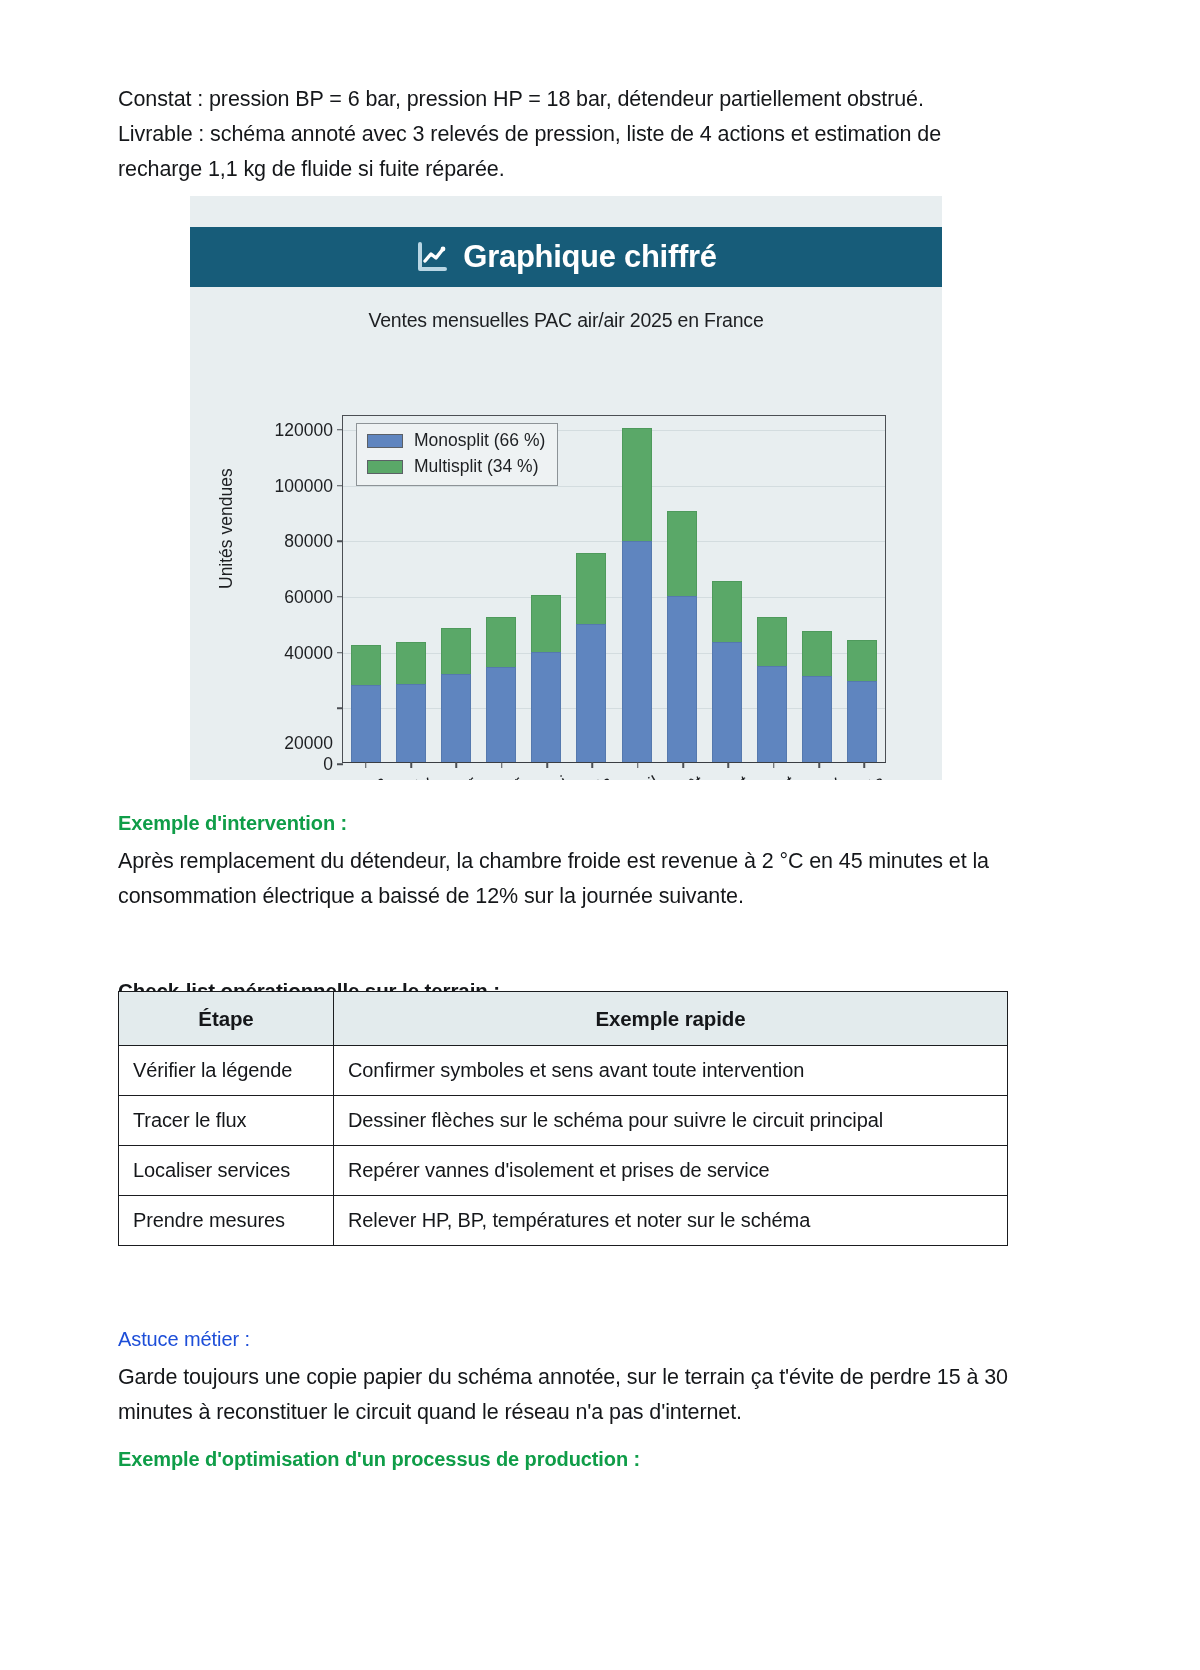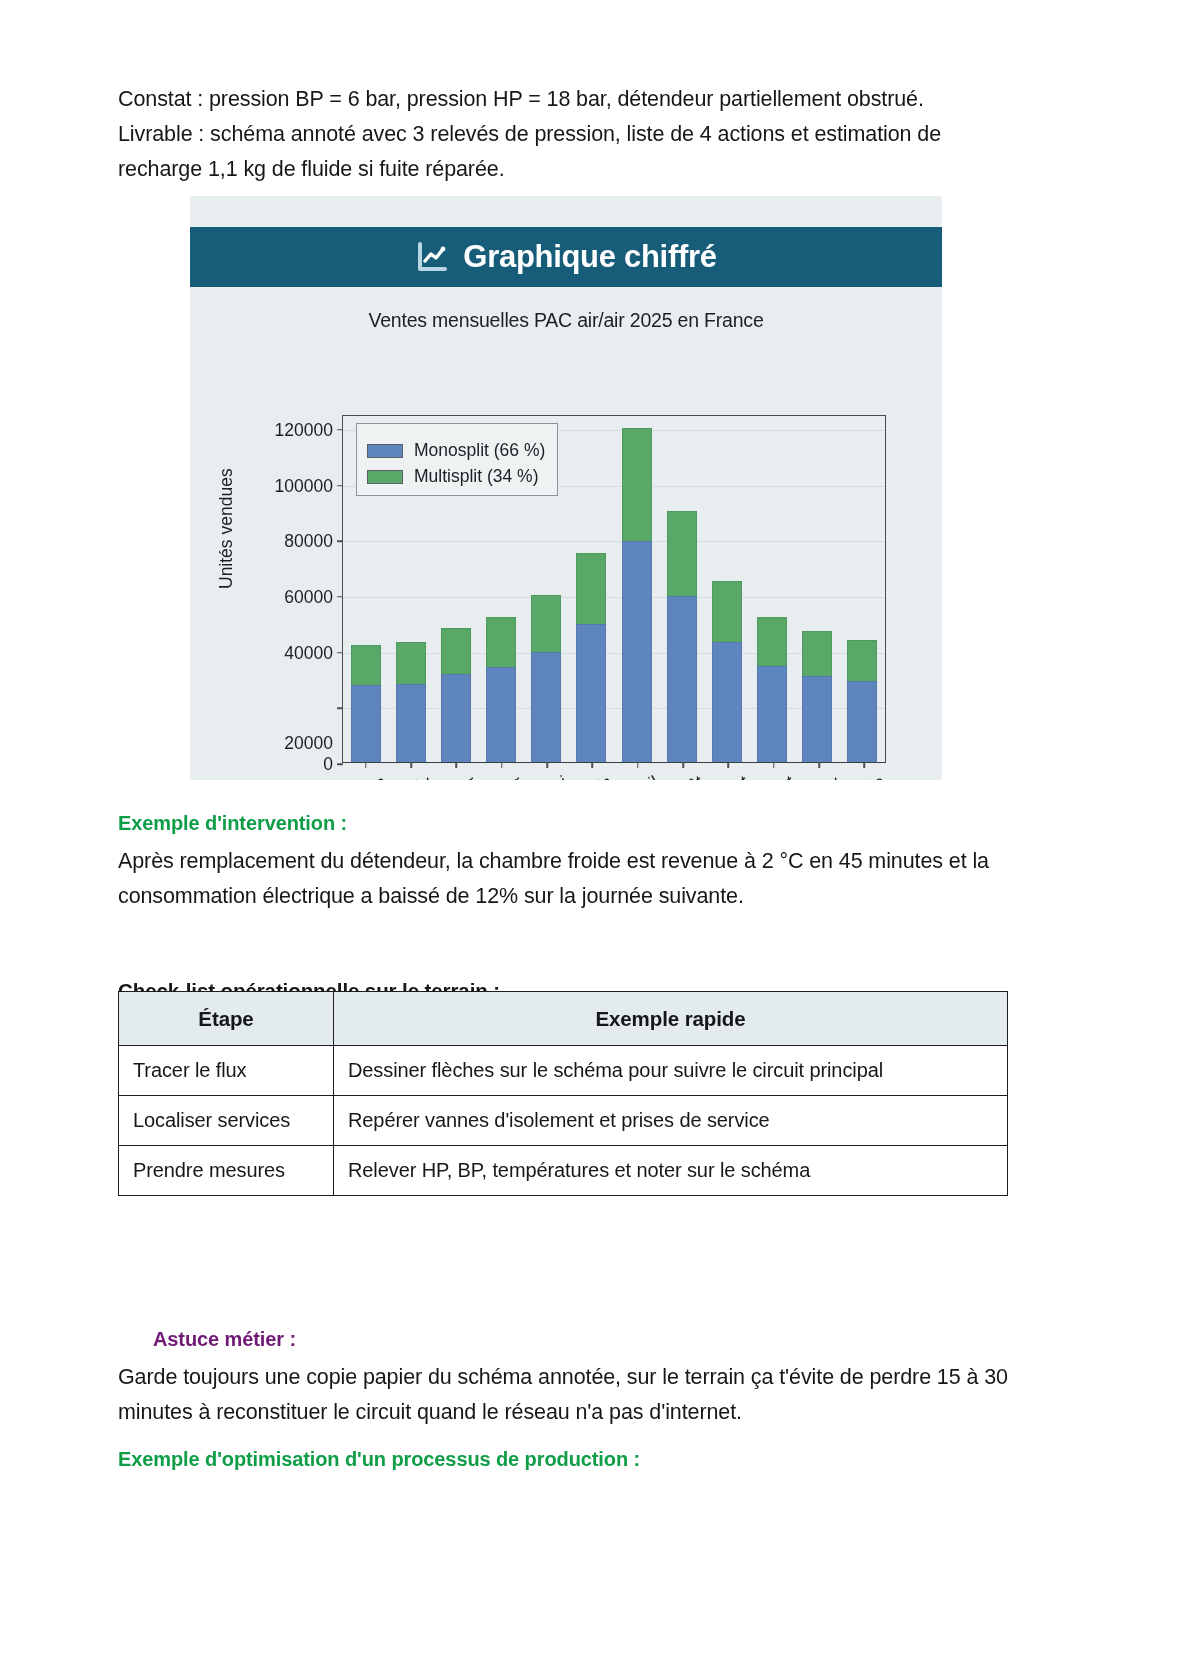--- a/index.html
+++ b/index.html
@@ -170,21 +170,21 @@
     font-size: 17.5px;
     color: #1d1f22;
   }
   
   #legend {
     position: absolute;
     left: 166px;
     top: 136px;
     background: #eef2f3;
     border: 1px solid #8d9397;
-    padding: 16px 12px 8px 10px;
+    padding: 6px 12px 8px 10px;
     display: flex;
     flex-direction: column;
     gap: 5px;
   }
   .legend-row {
     display: flex;
     align-items: center;
     gap: 11px;
   }
   .legend-swatch {
@@ -205,25 +205,24 @@
     letter-spacing: -0.1px;
   }
   .heading-dark {
     color: #15171a;
     font-size: 20.5px;
     font-weight: bold;
     letter-spacing: -0.1px;
     margin-top: 46px;
   }
   .heading-orange {
-    color: #701a75;
+    color: #1d4ed8;
     font-size: 20px;
-    font-weight: bold;
+    font-weight: normal;
     letter-spacing: -0.1px;
-    margin-left: 35px;
   }
   #section-intervention { position: absolute; left: 118px; top: 812px; width: 890px; }
   #section-intervention .para { margin-top: 9px; }
   #checklist-heading { position: absolute; left: 118px; top: 933px; }
   
   #checklist-table {
     position: absolute;
     left: 118px;
     top: 991px;
     width: 890px;
@@ -413,20 +412,24 @@
 
   <table id="checklist-table">
     <thead>
       <tr>
         <th class="col-etape">Étape</th>
         <th>Exemple rapide</th>
       </tr>
     </thead>
     <tbody id="checklist-body">
         <tr>
+          <td class="col-etape">Vérifier la légende</td>
+          <td>Confirmer symboles et sens avant toute intervention</td>
+        </tr>
+        <tr>
           <td class="col-etape">Tracer le flux</td>
           <td>Dessiner flèches sur le schéma pour suivre le circuit principal</td>
         </tr>
         <tr>
           <td class="col-etape">Localiser services</td>
           <td>Repérer vannes d'isolement et prises de service</td>
         </tr>
         <tr>
           <td class="col-etape">Prendre mesures</td>
           <td>Relever HP, BP, températures et noter sur le schéma</td>

